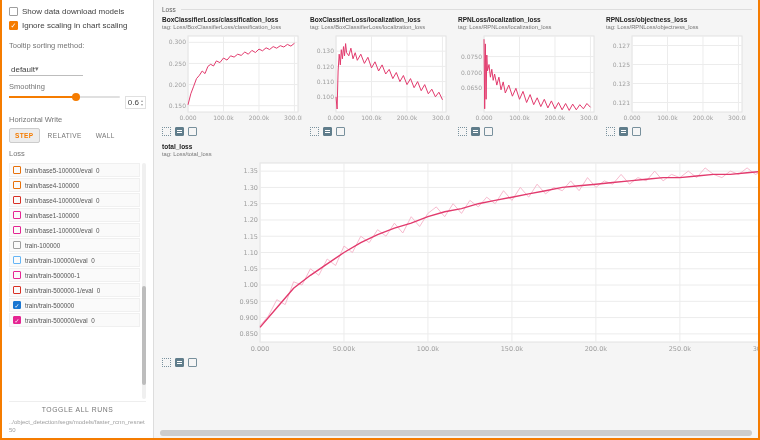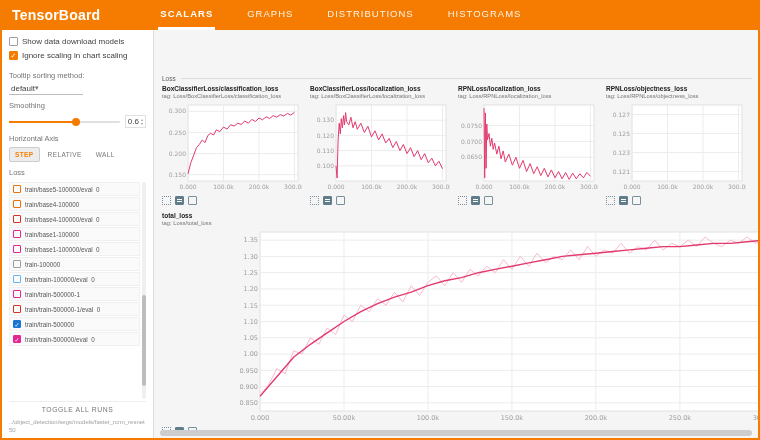--- a/index.html
+++ b/index.html
@@ -16,23 +16,23 @@
   .content{flex:1;display:flex;min-height:0;}
   aside{width:152px;min-width:152px;background:#fff;border-right:1px solid #ddd;
         padding:7px 7px 3px 7px;box-sizing:border-box;display:flex;flex-direction:column;font-size:8px;color:#424242;}
   .opt{display:flex;align-items:center;gap:4px;margin-bottom:5px;cursor:pointer;}
   .cb{width:9px;height:9px;min-width:9px;border:1px solid #9e9e9e;border-radius:1px;display:inline-flex;
       align-items:center;justify-content:center;font-size:7px;color:#fff;box-sizing:border-box;}
   .cb.checked{background:#f57c00;border-color:#f57c00;}
   .cb.checked::after{content:"✓";}
   .sec-label{color:#757575;font-size:7.5px;margin:6px 0 2px;}
   .dropdown{border-bottom:1px solid #bdbdbd;width:70px;display:flex;
-            padding:1px 2px;font-size:8px;cursor:pointer;margin-top:1px;}
+            padding:1px 2px;font-size:8px;cursor:pointer;margin-top:12px;}
   .dd-arrow{color:#757575;font-size:7px;}
-  .sm-row{display:flex;align-items:center;gap:5px;margin-top:3px;}
+  .sm-row{display:flex;gap:5px;margin-top:3px;}
   .slider{position:relative;flex:1;height:2px;background:#e0e0e0;border-radius:1px;cursor:pointer;}
   #slider-fill{position:absolute;left:0;top:0;height:2px;background:#f57c00;}
   #slider-thumb{position:absolute;top:-3px;width:8px;height:8px;border-radius:50%;background:#f57c00;margin-left:-4px;}
   .sm-value{display:flex;align-items:center;border:1px solid #e0e0e0;padding:1px 2px;gap:2px;background:#fff;}
   .spinner{display:flex;flex-direction:column;font-size:4px;line-height:3.5px;color:#9e9e9e;}
   .axis-btns{display:flex;gap:2px;margin-top:2px;}
   .axis-btn{font-family:inherit;font-size:6.5px;letter-spacing:.4px;padding:3px 5px;border:1px solid transparent;
             background:transparent;color:#757575;cursor:pointer;}
   .axis-btn.active{background:#ececec;border-color:#ccc;color:#f57c00;font-weight:bold;border-radius:2px;}
   .run-filter{border:none;border-bottom:1px solid #ccc;font-size:6.8px;padding:2px 0;outline:none;
@@ -43,21 +43,21 @@
   .run-cb{width:8px;height:8px;min-width:8px;border:1px solid #999;border-radius:1px;box-sizing:border-box;
           display:inline-flex;align-items:center;justify-content:center;font-size:6px;color:#fff;}
   .run-cb.checked::after{content:"✓";}
   .run-label{font-size:6.3px;color:#555;white-space:nowrap;overflow:hidden;}
   .run-scrollbar{position:absolute;right:0;top:0;bottom:0;width:4px;background:#f0f0f0;border-radius:2px;}
   .run-scrollbar .thumb{position:absolute;top:52%;height:42%;width:4px;background:#bdbdbd;border-radius:2px;}
   .toggle-all{font-size:6.8px;letter-spacing:.6px;color:#757575;text-align:center;padding:4px 0 3px;
               cursor:pointer;border-top:1px solid #eee;margin-top:2px;}
   .side-footer{font-size:6px;color:#9e9e9e;word-break:break-all;line-height:1.35;padding:2px 0 1px;}
   
-  main{flex:1;min-width:0;padding:4px 6px 2px 8px;position:relative;display:flex;flex-direction:column;margin-top:40px;}
+  main{flex:1;min-width:0;padding:4px 6px 2px 8px;position:relative;display:flex;flex-direction:column;}
   .cat-row{display:flex;align-items:center;gap:5px;height:10px;margin-bottom:2px;cursor:pointer;}
   .cat-label{font-size:6.5px;color:#616161;}
   .cat-line{flex:1;height:1px;background:#ddd;}
   .cards-row{display:flex;gap:8px;}
   .card{width:140px;}
   .card-title{font-size:6.5px;font-weight:bold;color:#212121;white-space:nowrap;overflow:hidden;line-height:1.25;}
   .card-tag{font-size:5.8px;color:#757575;white-space:nowrap;overflow:hidden;margin-bottom:1px;line-height:1.2;}
   svg{display:block;}
   .chart-icons{display:flex;gap:4px;margin-top:3px;align-items:center;}
   .ci{width:9px;height:9px;border:1px solid #78909c;border-radius:1px;box-sizing:border-box;cursor:pointer;display:inline-block;}
@@ -67,29 +67,20 @@
   .big-block{margin-top:7px;}
   .big-svg{margin-left:64px;}
   .h-scrollbar{position:absolute;bottom:2px;left:6px;right:6px;height:6px;background:#cdcdcd;border-radius:3px;cursor:pointer;}
   text{font-family:"DejaVu Sans",sans-serif;}
 </style>
 </head>
 <body>
 
 <div class="page">
 
-  <header>
-    <div class="logo">TensorBoard</div>
-    <nav>
-      <span class="tab active">SCALARS</span>
-      <span class="tab">GRAPHS</span>
-      <span class="tab">DISTRIBUTIONS</span>
-      <span class="tab">HISTOGRAMS</span>
-    </nav>
-  </header>
 
   <div class="content">
 
     <aside>
       <label class="opt">
         <span class="cb"></span>
         <span>Show data download models</span>
       </label>
       <label class="opt">
         <span class="cb checked"></span>
@@ -110,21 +101,21 @@
         </div>
         <div class="sm-value">
           <span>0.6</span>
           <span class="spinner">
               <span>▴</span>
               <span>▾</span>
             </span>
         </div>
       </div>
 
-      <div class="sec-label">Horizontal Axis</div>
+      <div class="sec-label">Horizontal Write</div>
       <div class="axis-btns">
         <button class="axis-btn active">STEP</button>
         <button class="axis-btn">RELATIVE</button>
         <button class="axis-btn">WALL</button>
       </div>
 
       <div class="sec-label">Loss</div>
 
       <div class="run-list" id="run-list">
         <div class="run-scrollbar">

